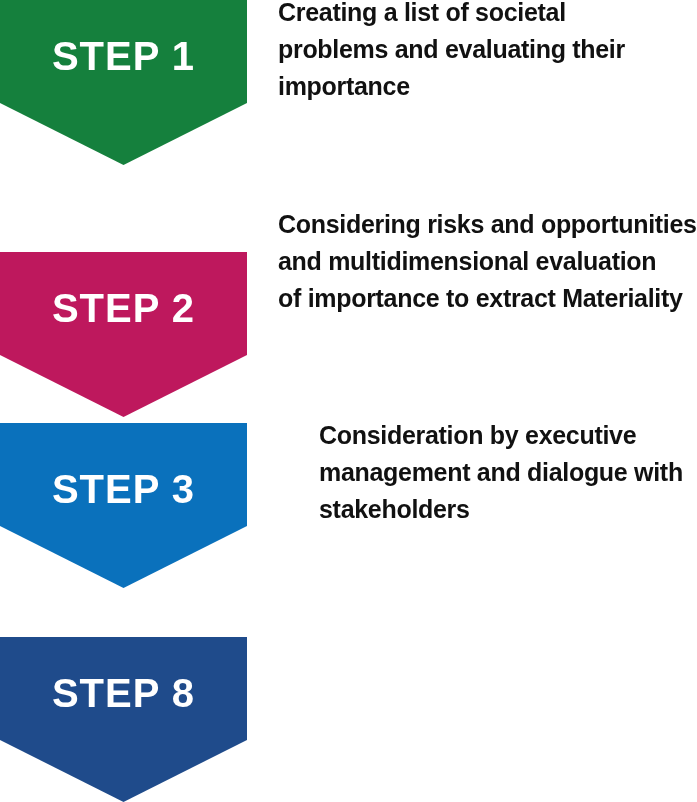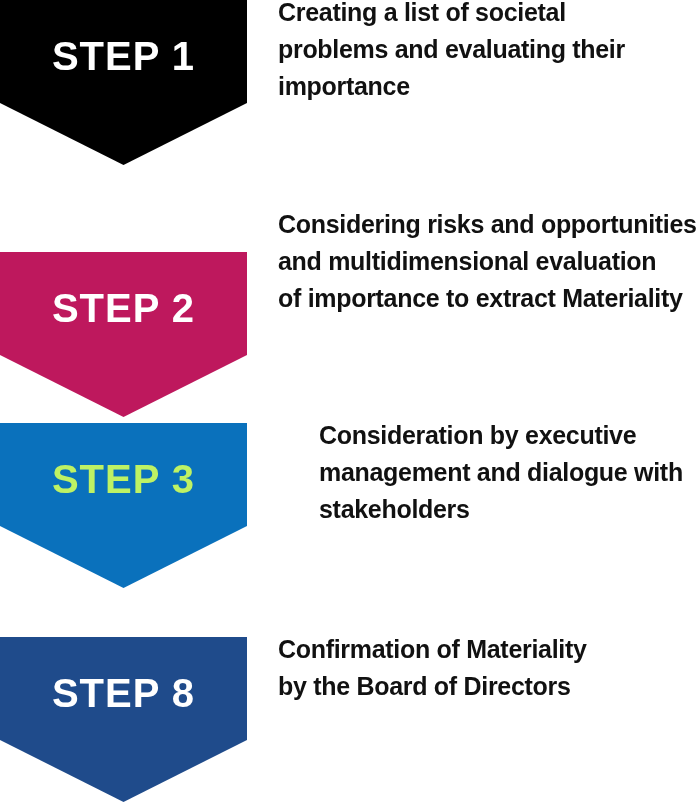--- a/index.html
+++ b/index.html
@@ -62,47 +62,45 @@
     letter-spacing: -0.3px;
     white-space: pre-line;
   }
 </style>
 </head>
 <body>
 
 <div class="diagram">
 
   <div class="step s1">
-    <div class="banner" style="background-color: #000000;">
+    <div class="banner" style="background-color: #15803d;">
       <span class="banner-label" style="color: rgb(255, 255, 255);">STEP 1</span>
     </div>
     <p class="desc" style="color: rgb(17, 17, 17);">Creating a list of societal
 problems and evaluating their
 importance</p>
   </div>
 
   <div class="step s2">
     <div class="banner" style="background-color: #be185d; margin-top: 40px;">
       <span class="banner-label" style="color: rgb(255, 255, 255);">STEP 2</span>
     </div>
     <p class="desc" style="color: rgb(17, 17, 17);">Considering risks and opportunities
 and multidimensional evaluation
 of importance to extract Materiality</p>
   </div>
 
   <div class="step s3">
     <div class="banner" style="background-color: rgb(10, 113, 188);">
-      <span class="banner-label" style="color: #bef264;">STEP 3</span>
+      <span class="banner-label" style="color: #ffffff; margin-top: 10px;">STEP 3</span>
     </div>
     <p class="desc" style="color: rgb(17, 17, 17); margin-left: 41px;">Consideration by executive
 management and dialogue with
 stakeholders</p>
   </div>
 
   <div class="step s4">
     <div class="banner" style="background-color: rgb(31, 75, 139);">
       <span class="banner-label" style="color: rgb(255, 255, 255);">STEP 8</span>
     </div>
-    <p class="desc" style="color: rgb(17, 17, 17);">Confirmation of Materiality
-by the Board of Directors</p>
   </div>
 
 </div>
 
 </body></html>

